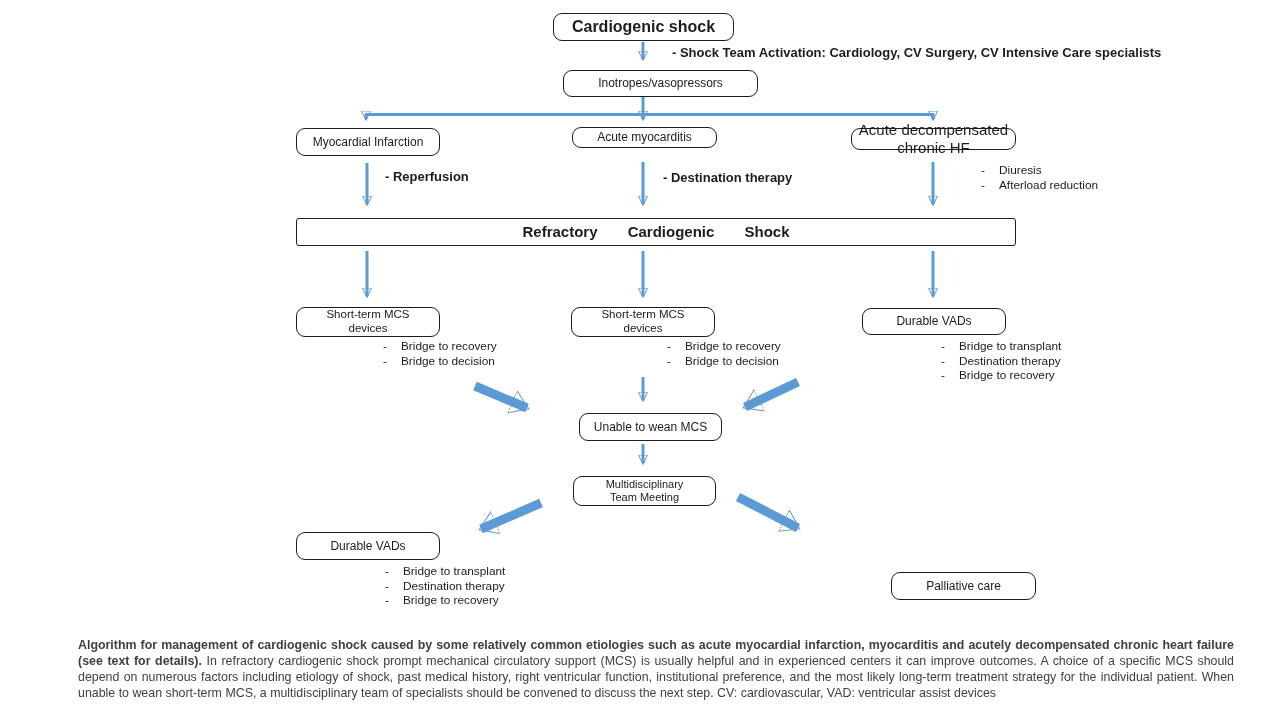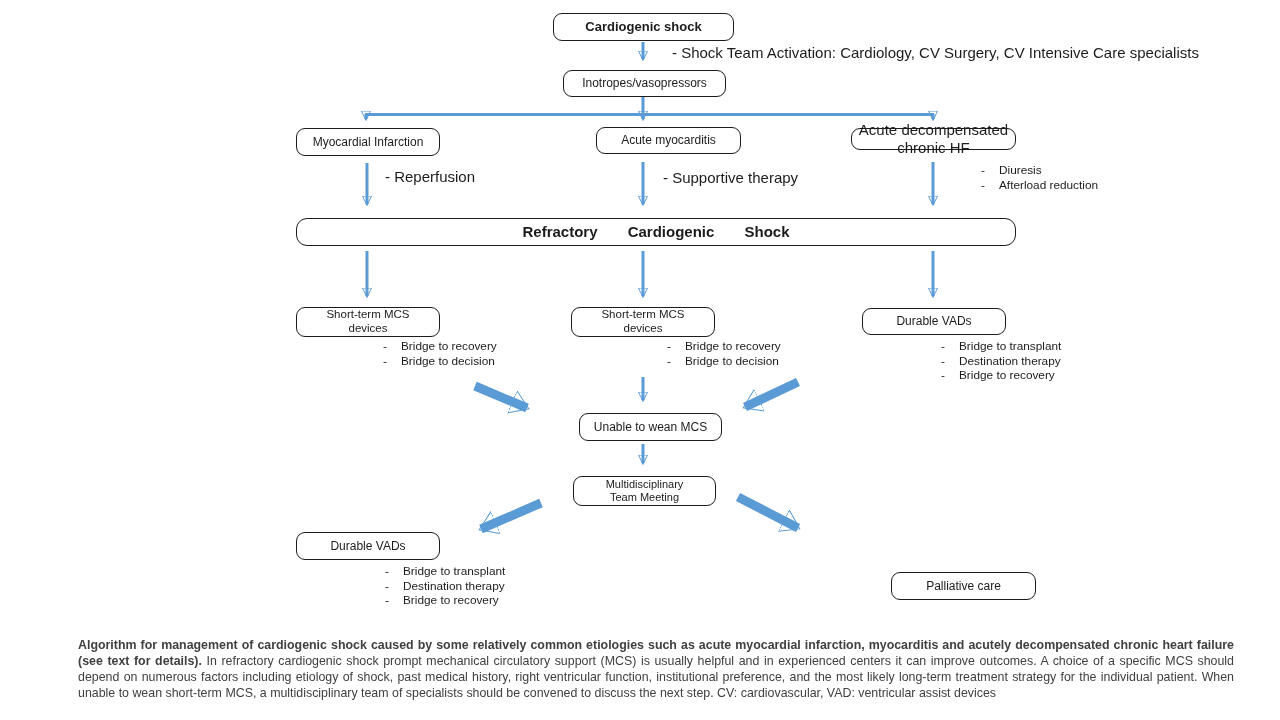--- a/index.html
+++ b/index.html
@@ -10,23 +10,23 @@
   .arrows-layer{position:absolute;left:0;top:0;width:1280px;height:720px;pointer-events:none;}
   .arrows-layer line,.arrows-layer path{stroke:#5B9BD5;fill:none;}
   .thin{stroke-width:3px;}
   .thick{stroke-width:9px;}
   .box{
     position:absolute;box-sizing:border-box;background:#ffffff;
     border:1.4px solid #1c1c1c;border-radius:9px;
     display:flex;align-items:center;justify-content:center;text-align:center;
     font-size:12px;line-height:1.2;white-space:pre-line;z-index:2;
   }
-  .box.bold{font-weight:bold;font-size:13px;}
-  .box.title-wide{font-weight:bold;font-size:15px;word-spacing:26px;border-radius:11px;}
-  .ann{position:absolute;font-size:15px;line-height:14.5px;white-space:nowrap;z-index:2;}
+  .box.bold{font-weight:bold;font-size:16px;}
+  .box.title-wide{font-weight:bold;font-size:15px;word-spacing:26px;border-radius:3px;}
+  .ann{position:absolute;font-size:13px;line-height:14.5px;white-space:nowrap;z-index:2;font-weight:bold;}
   .bullets{position:absolute;font-size:11.8px;line-height:14.6px;z-index:2;}
   .b-row{display:flex;white-space:nowrap;}
   .b-row .dash{width:18px;flex:0 0 18px;}
   .caption{
     position:absolute;left:78px;top:638px;width:1156px;margin:0;
     font-size:12.4px;line-height:15.9px;text-align:justify;color:#404040;
   }
   .cap-bold{font-weight:bold;}
 </style>
 </head>
@@ -63,25 +63,25 @@
     <g class="thick">
       <line x1="475" y1="386" x2="527" y2="408" marker-end="url(#ah-b)"></line>
       <line x1="798" y1="382" x2="745" y2="407" marker-end="url(#ah-b)"></line>
       <line x1="541" y1="503" x2="481" y2="529" marker-end="url(#ah-b)"></line>
       <line x1="738" y1="497" x2="798" y2="528" marker-end="url(#ah-b)"></line>
     </g>
   </svg>
 
   <div class="box bold" style="left:553px;top:13px;width:181px;height:28px;">Cardiogenic shock</div>
 
-  <div class="box" style="left:563px;top:70px;width:163px;height:27px;">Inotropes/vasopressors</div>
+  <div class="box" style="left:563px;top:70px;width:195px;height:27px;">Inotropes/vasopressors</div>
 
   <div class="box" style="left:296px;top:128px;width:144px;height:28px;">Myocardial Infarction</div>
 
-  <div class="box" style="left:596px;top:127px;width:145px;height:27px;">Acute myocarditis</div>
+  <div class="box" style="left:572px;top:127px;width:145px;height:21px;">Acute myocarditis</div>
 
   <div class="box" style="left:851px;top:128px;width:165px;height:22px;font-size:15px;">Acute decompensated
 chronic HF</div>
 
   <div class="box title-wide" style="left:296px;top:218px;width:720px;height:28px;">Refractory Cardiogenic Shock</div>
 
   <div class="box" style="left:296px;top:307px;width:144px;height:30px;font-size:11.5px;">Short-term MCS
 devices</div>
 
   <div class="box" style="left:571px;top:307px;width:144px;height:30px;font-size:11.5px;">Short-term MCS
@@ -95,21 +95,21 @@
 Team Meeting</div>
 
   <div class="box" style="left:296px;top:532px;width:144px;height:28px;">Durable VADs</div>
 
   <div class="box" style="left:891px;top:532px;width:145px;height:28px;margin-top:40px;">Palliative care</div>
 
   <div class="ann" style="left:672px;top:46px;">- Shock Team Activation: Cardiology, CV Surgery, CV Intensive Care specialists</div>
 
   <div class="ann" style="left:385px;top:170px;">- Reperfusion</div>
 
-  <div class="ann" style="left:663px;top:171px;">- Supportive therapy</div>
+  <div class="ann" style="left:663px;top:171px;">- Destination therapy</div>
 
   <div class="bullets" style="left:981px;top:163px;">
     <div class="b-row">
       <span class="dash">-</span>
       <span>Diuresis</span>
     </div>
     <div class="b-row">
       <span class="dash">-</span>
       <span>Afterload reduction</span>
     </div>

